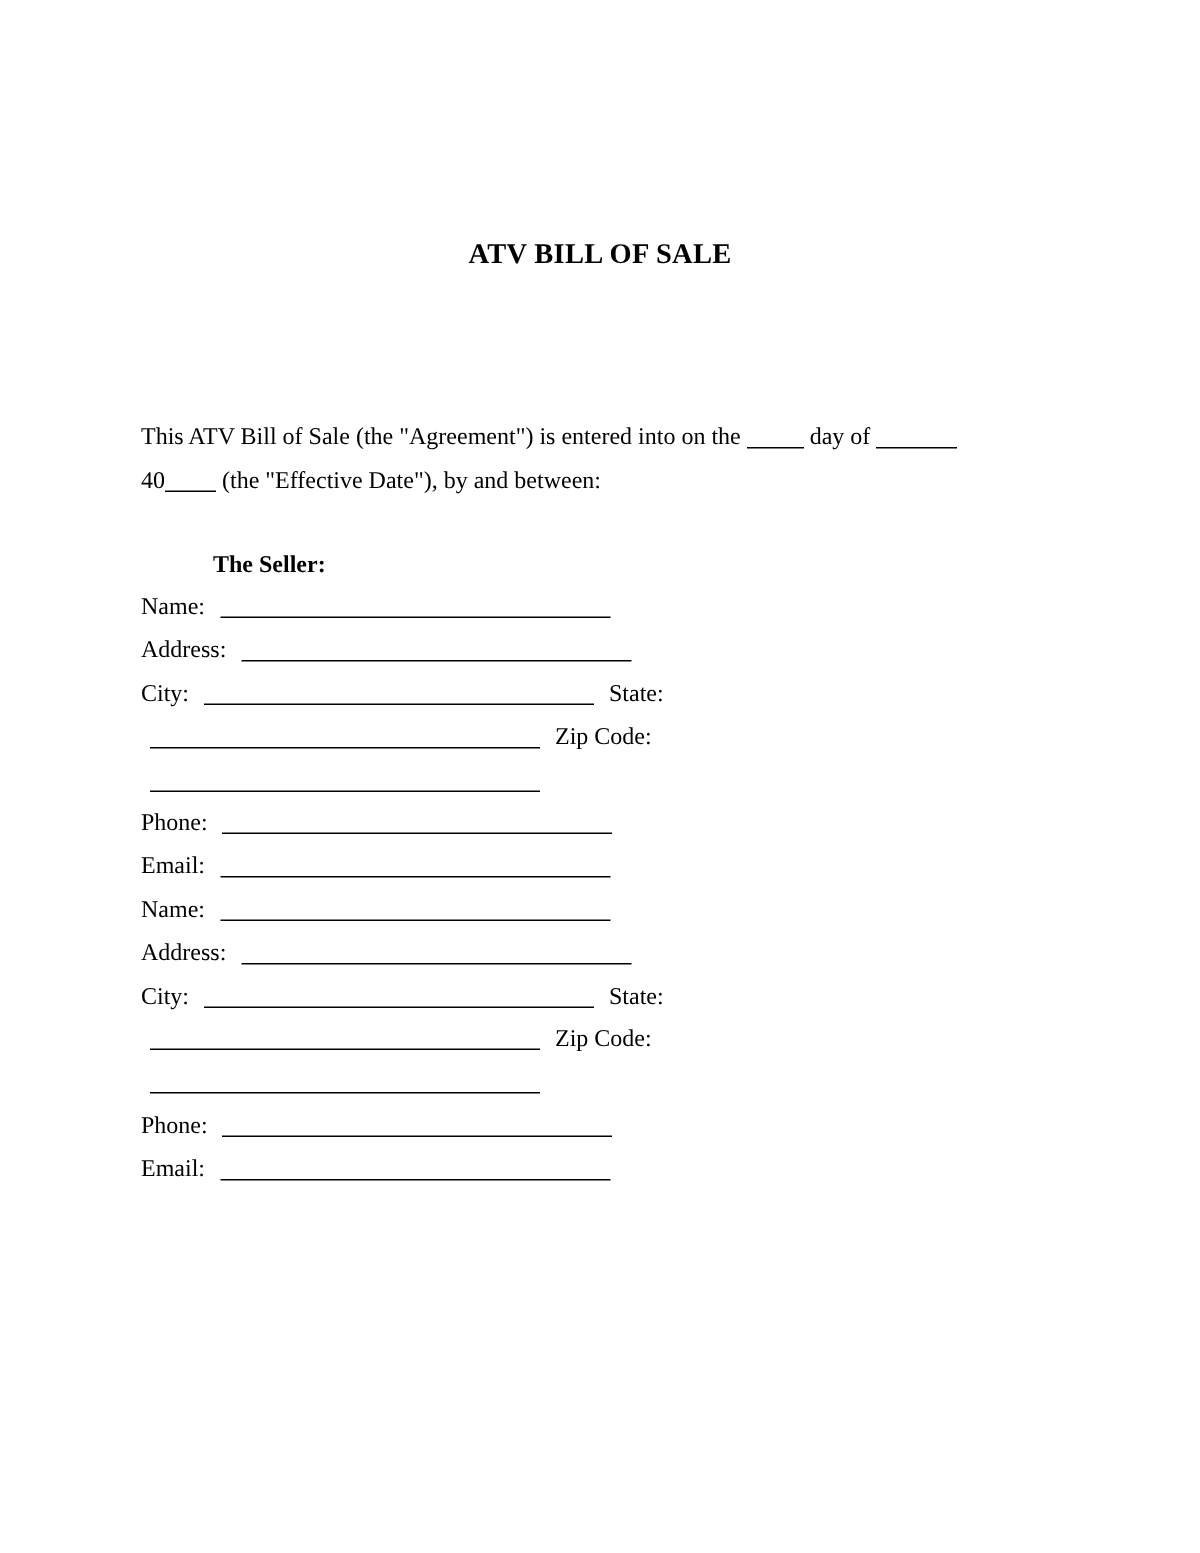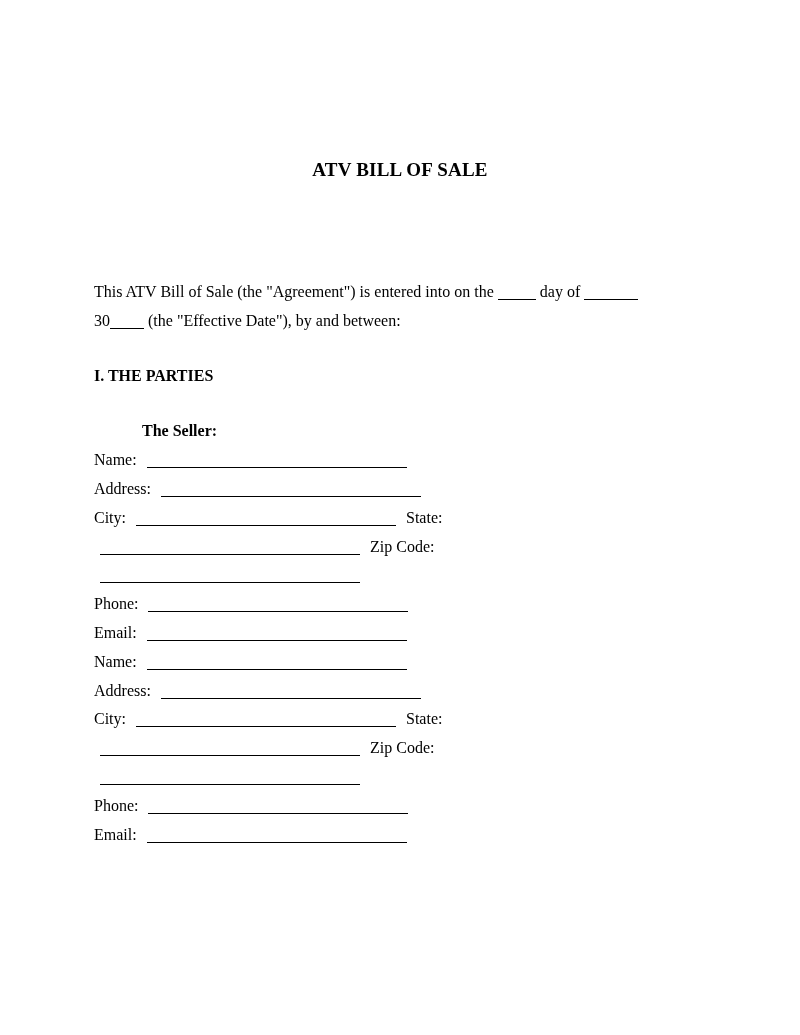--- a/index.html
+++ b/index.html
@@ -56,24 +56,23 @@
 <div class="page">
   <div class="content">
 
     <div class="title">ATV BILL OF SALE</div>
 
     <div class="frow intro1"><span>This ATV Bill of Sale (the "Agreement") is entered into on the</span>
 <span class="blank w38"></span>
 <span>day of</span>
 <span class="blank w105"></span><span>,</span></div>
 
-    <div class="frow"><span>30</span><span class="blank w34"></span>
+    <div class="frow"><span>40</span><span class="blank w34"></span>
 <span>(the "Effective Date"), by and between:</span></div>
 
-    <div class="frow parties-heading">I. THE PARTIES</div>
 
     <div class="frow party-heading seller-heading">The Seller:</div>
 
     <div class="frow"><span>Name:</span>
 <span class="blank w260 ml6"></span></div>
 
     <div class="frow"><span>Address:</span>
 <span class="blank w260 ml6"></span></div>
 
     <div class="frow"><span>City:</span>

